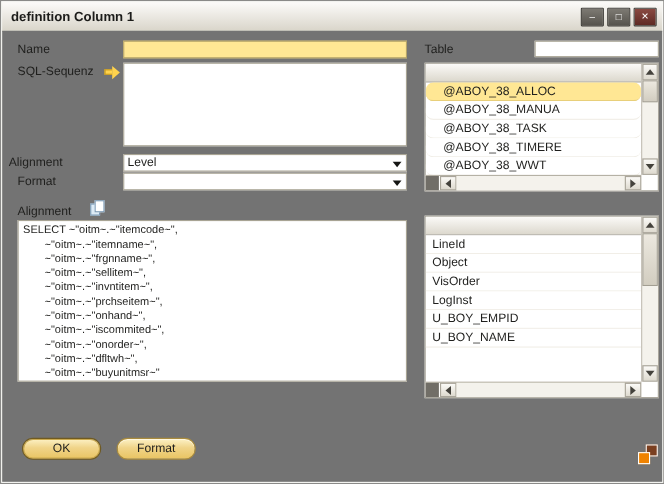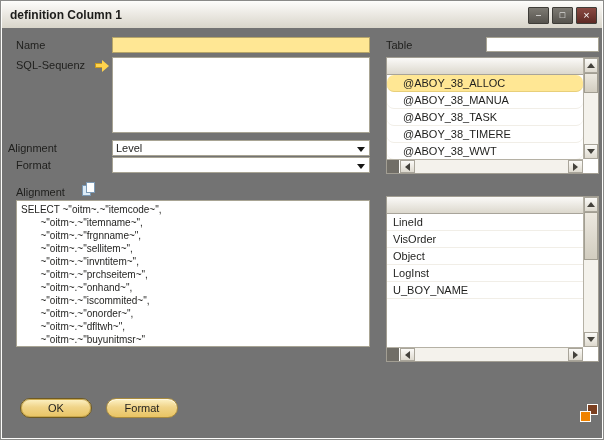--- a/index.html
+++ b/index.html
@@ -168,23 +168,24 @@
       </div>
     </div>
 
     <div class="grid" style="left:384px;top:168px;width:213px;height:166px">
       <div class="grid-main">
         <div class="grid-header">
           <span class="gh-cell gh-c1b">Name</span>
           <span class="gh-cell gh-c2b">Desc</span>
         </div>
         <div class="grow ind6">LineId</div>
+        <div class="grow ind6">Object</div>
         <div class="grow ind6">VisOrder</div>
-        <div class="grow ind6">Object</div>
         <div class="grow ind6">LogInst</div>
+        <div class="grow ind6">U_BOY_EMPID</div>
         <div class="grow ind6">U_BOY_NAME</div>
       </div>
       <div class="vscroll">
         <div class="sb-btn" style="position:absolute;top:0">
             <span class="tri up"></span>
           </div>
         <div class="sb-track">
           <div class="sb-thumb" style="top:0;height:48px"></div>
         </div>
         <div class="sb-btn" style="position:absolute;bottom:0">

